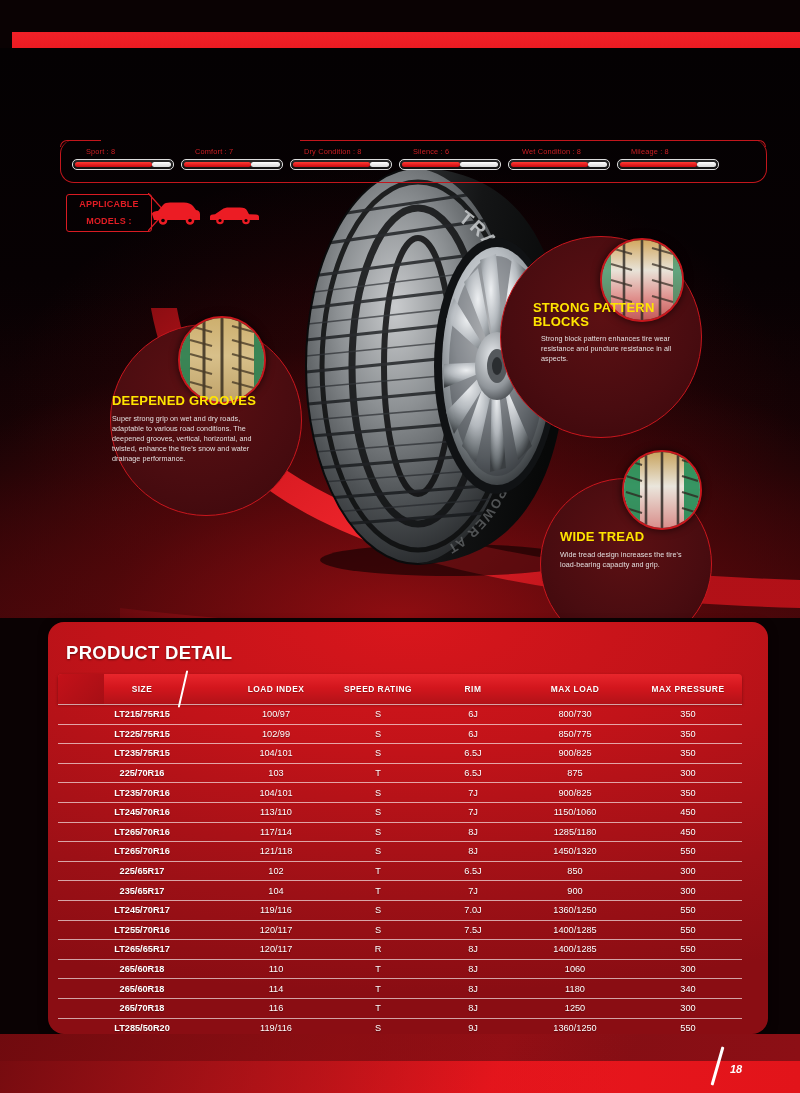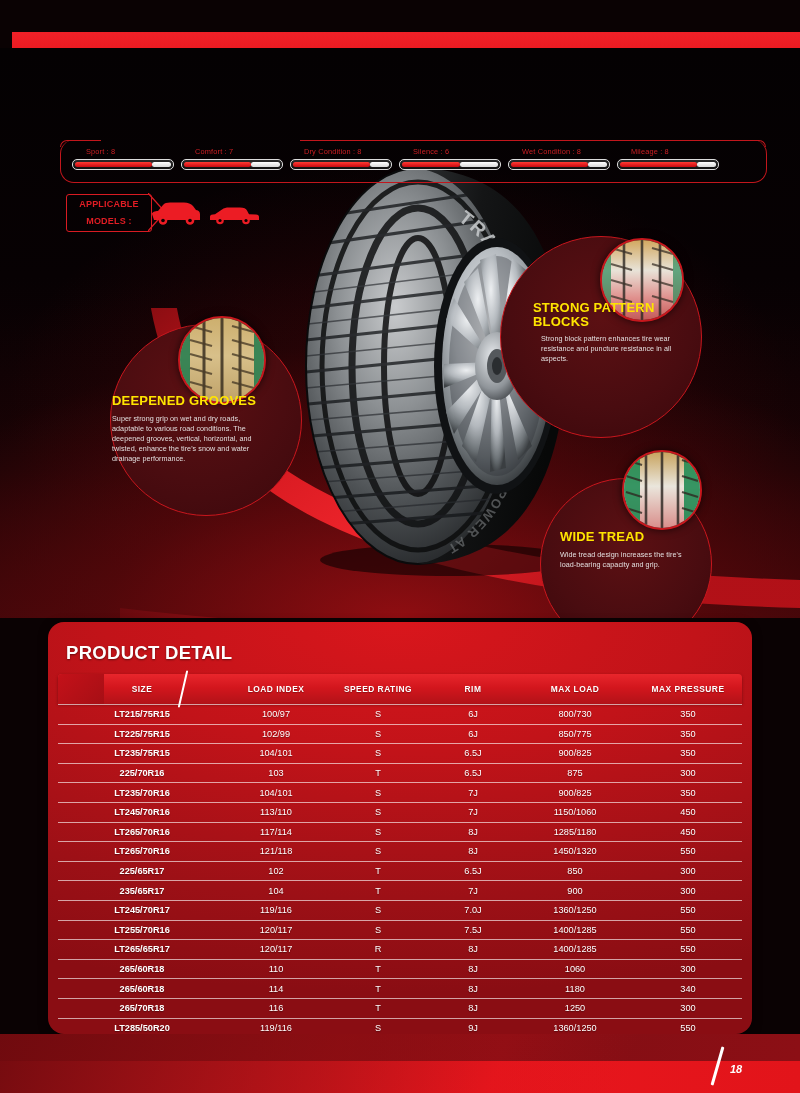--- a/index.html
+++ b/index.html
@@ -151,20 +151,21 @@
   .ctR2{left:560px;top:482px;width:128px;}
 
   
   .panel{
     position:absolute;left:48px;top:622px;width:704px;height:412px;
     border-radius:16px;
     background:
       radial-gradient(120% 90% at 50% 0%, #d9161c 0%, #c21319 35%, #9c1016 75%, #8a0d13 100%);
     box-shadow:0 2px 10px rgba(0,0,0,.5);
     overflow:hidden;
+    padding-left:16px;
   }
   .panelTitle{
     position:absolute;left:18px;top:20px;
     color:#fff;font-size:18.5px;font-weight:700;letter-spacing:.3px;
     text-shadow:0 1px 2px rgba(0,0,0,.45);
   }
   .thead{
     position:absolute;left:10px;top:52px;width:684px;height:30px;
     background:linear-gradient(180deg,#e8262c 0%,#d3161d 45%,#b21218 100%);
     border-radius:4px 4px 0 0;

